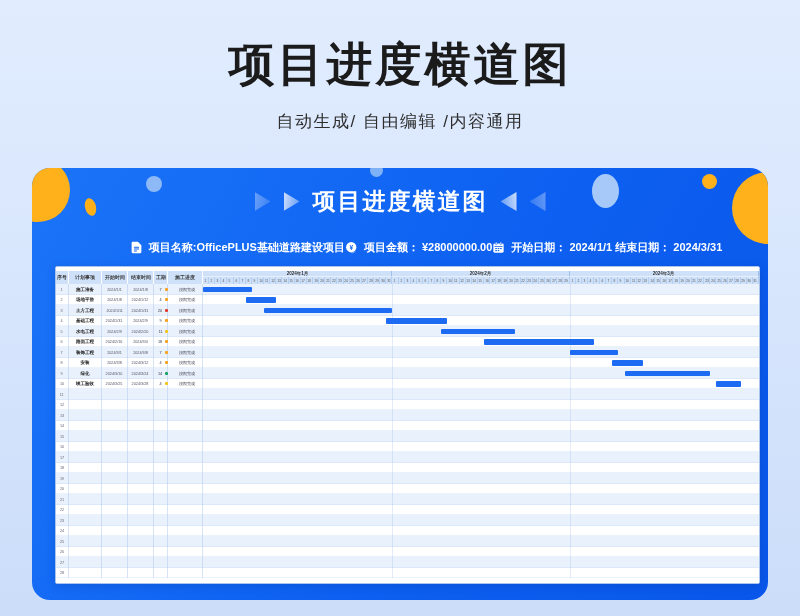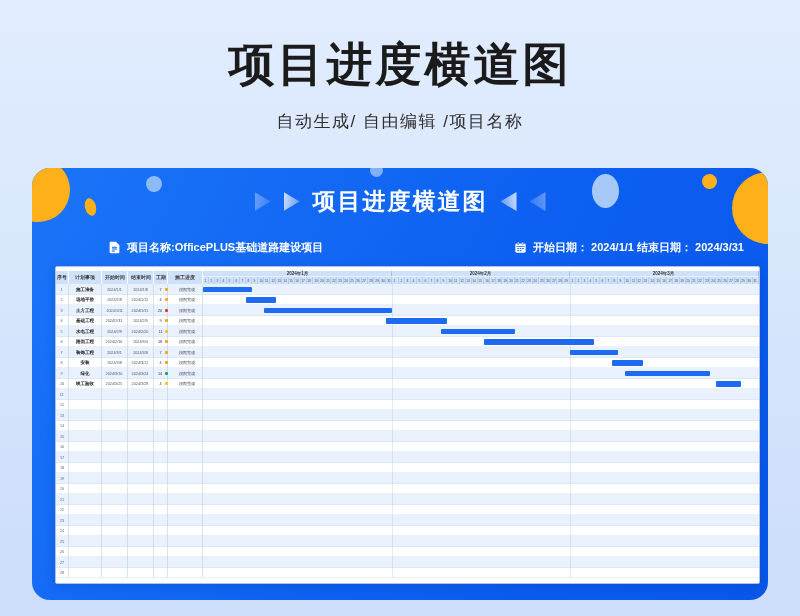--- a/index.html
+++ b/index.html
@@ -17,21 +17,21 @@
   }
   .deco{position:absolute;border-radius:50%;}
 
   .card-title-row{position:absolute;top:18px;left:0;right:0;display:flex;align-items:center;justify-content:center;gap:13px;}
   .card-title{font-size:23px;font-weight:800;color:#ffffff;letter-spacing:2px;}
   .chev{width:16px;height:19px;}
   .chev.r{clip-path:polygon(0 0,100% 50%,0 100%);background:linear-gradient(100deg,#cfdffc,#5e97f5);}
   .chev.l{clip-path:polygon(100% 0,0 50%,100% 100%);background:linear-gradient(260deg,#cfdffc,#5e97f5);}
   .chev.faint{opacity:.45;}
 
-  .info-row{position:absolute;top:66px;left:0;right:0;height:26px;display:flex;align-items:center;justify-content:space-between;padding:0 24px 0 76px;}
+  .info-row{position:absolute;top:66px;left:0;right:0;height:26px;display:flex;align-items:center;justify-content:center;padding:0 24px 0 76px;}
   .info-item{display:flex;align-items:center;gap:6px;color:#fff;font-size:11px;font-weight:700;white-space:nowrap;}
   .info-item svg{display:block;}
 
   .sheet{
     position:absolute;left:23px;top:98px;width:705px;height:318px;box-sizing:border-box;
     background:#ffffff;border:1px solid #a9c5ee;border-radius:2px;overflow:hidden;padding-top:4px;
     box-shadow:0 2px 8px rgba(6,50,140,.25);
   }
   .hdr{display:flex;height:13px;}
   .hcell{background:#cfe1f8;border-right:1px solid #ffffff;display:flex;align-items:center;justify-content:center;box-sizing:border-box;flex:none;}
@@ -49,21 +49,21 @@
   .gcell::before{left:34.07%;}
   .gcell::after{left:65.93%;}
   .bar{position:absolute;top:2.5px;height:5.5px;background:#1c6bf2;border-radius:1px;z-index:2;}
   .flag{width:3px;height:3px;border-radius:1px;margin-right:1px;flex:none;}
   .t{display:inline-block;font-size:9px;line-height:1;white-space:nowrap;transform-origin:center center;}
 </style>
 </head>
 <body>
 
 <div class="main-title">项目进度横道图</div>
-<div class="subtitle">自动生成/ 自由编辑 /项目名称</div>
+<div class="subtitle">自动生成/ 自由编辑 /内容通用</div>
 
 <div class="card">
 
   <div class="deco" style="left:-26px;top:-10px;width:64px;height:64px;background:#ffb11c;"></div>
   <div class="deco" style="left:53px;top:30px;width:11px;height:18px;background:#ffaf18;transform:rotate(-14deg);"></div>
   <div class="deco" style="left:114px;top:8px;width:16px;height:16px;background:#8db9f7;"></div>
   <div class="deco" style="left:338px;top:-4px;width:13px;height:13px;background:#7fb1f6;"></div>
   <div class="deco" style="left:560px;top:6px;width:27px;height:34px;background:#a6c9f9;"></div>
   <div class="deco" style="left:670px;top:6px;width:15px;height:15px;background:#ffb11c;"></div>
   <div class="deco" style="left:700px;top:4px;width:72px;height:72px;background:#ffb11c;"></div>
@@ -80,20 +80,30 @@
       <div class="info-item">
         <span>
           <svg width="13" height="13" viewBox="0 0 24 24">
             <path fill="#fff" d="M5 1.5a2 2 0 0 0-2 2v17a2 2 0 0 0 2 2h14a2 2 0 0 0 2-2V8l-6.5-6.5H5z"></path>
             <rect x="7" y="10.5" width="10" height="1.8" rx=".9" fill="#0d60f1"></rect>
             <rect x="7" y="14" width="10" height="1.8" rx=".9" fill="#0d60f1"></rect>
             <rect x="7" y="17.5" width="6" height="1.8" rx=".9" fill="#0d60f1"></rect>
           </svg>
         </span>
         <span>项目名称:OfficePLUS基础道路建设项目</span>
+      </div>
+      <div class="info-item">
+        <span>
+          <svg width="13" height="13" viewBox="0 0 24 24">
+            <circle cx="11.5" cy="11.5" r="9.5" fill="#fff"></circle>
+            <path fill="#fff" opacity=".6" d="M19.8 17.5a9.5 9.5 0 0 1-8.3 4.5c2.5 1 7 .4 8.3-4.5z"></path>
+            <text x="11.5" y="16" text-anchor="middle" font-size="12" font-weight="bold" fill="#0d60f1">¥</text>
+          </svg>
+        </span>
+        <span>项目金额： ¥28000000.00</span>
       </div>
       <div class="info-item">
         <span>
           <svg width="13" height="13" viewBox="0 0 24 24">
             <rect x="2.5" y="4.5" width="19" height="17" rx="2.5" fill="#fff"></rect>
             <rect x="6.5" y="1.8" width="2.6" height="5" rx="1.3" fill="#fff" stroke="#0d60f1" stroke-width="1"></rect>
             <rect x="14.9" y="1.8" width="2.6" height="5" rx="1.3" fill="#fff" stroke="#0d60f1" stroke-width="1"></rect>
             <rect x="4.5" y="9.5" width="15" height="1.4" fill="#0d60f1"></rect>
             <rect x="6" y="13" width="3" height="2" fill="#0d60f1"></rect>
             <rect x="10.5" y="13" width="3" height="2" fill="#0d60f1"></rect>

